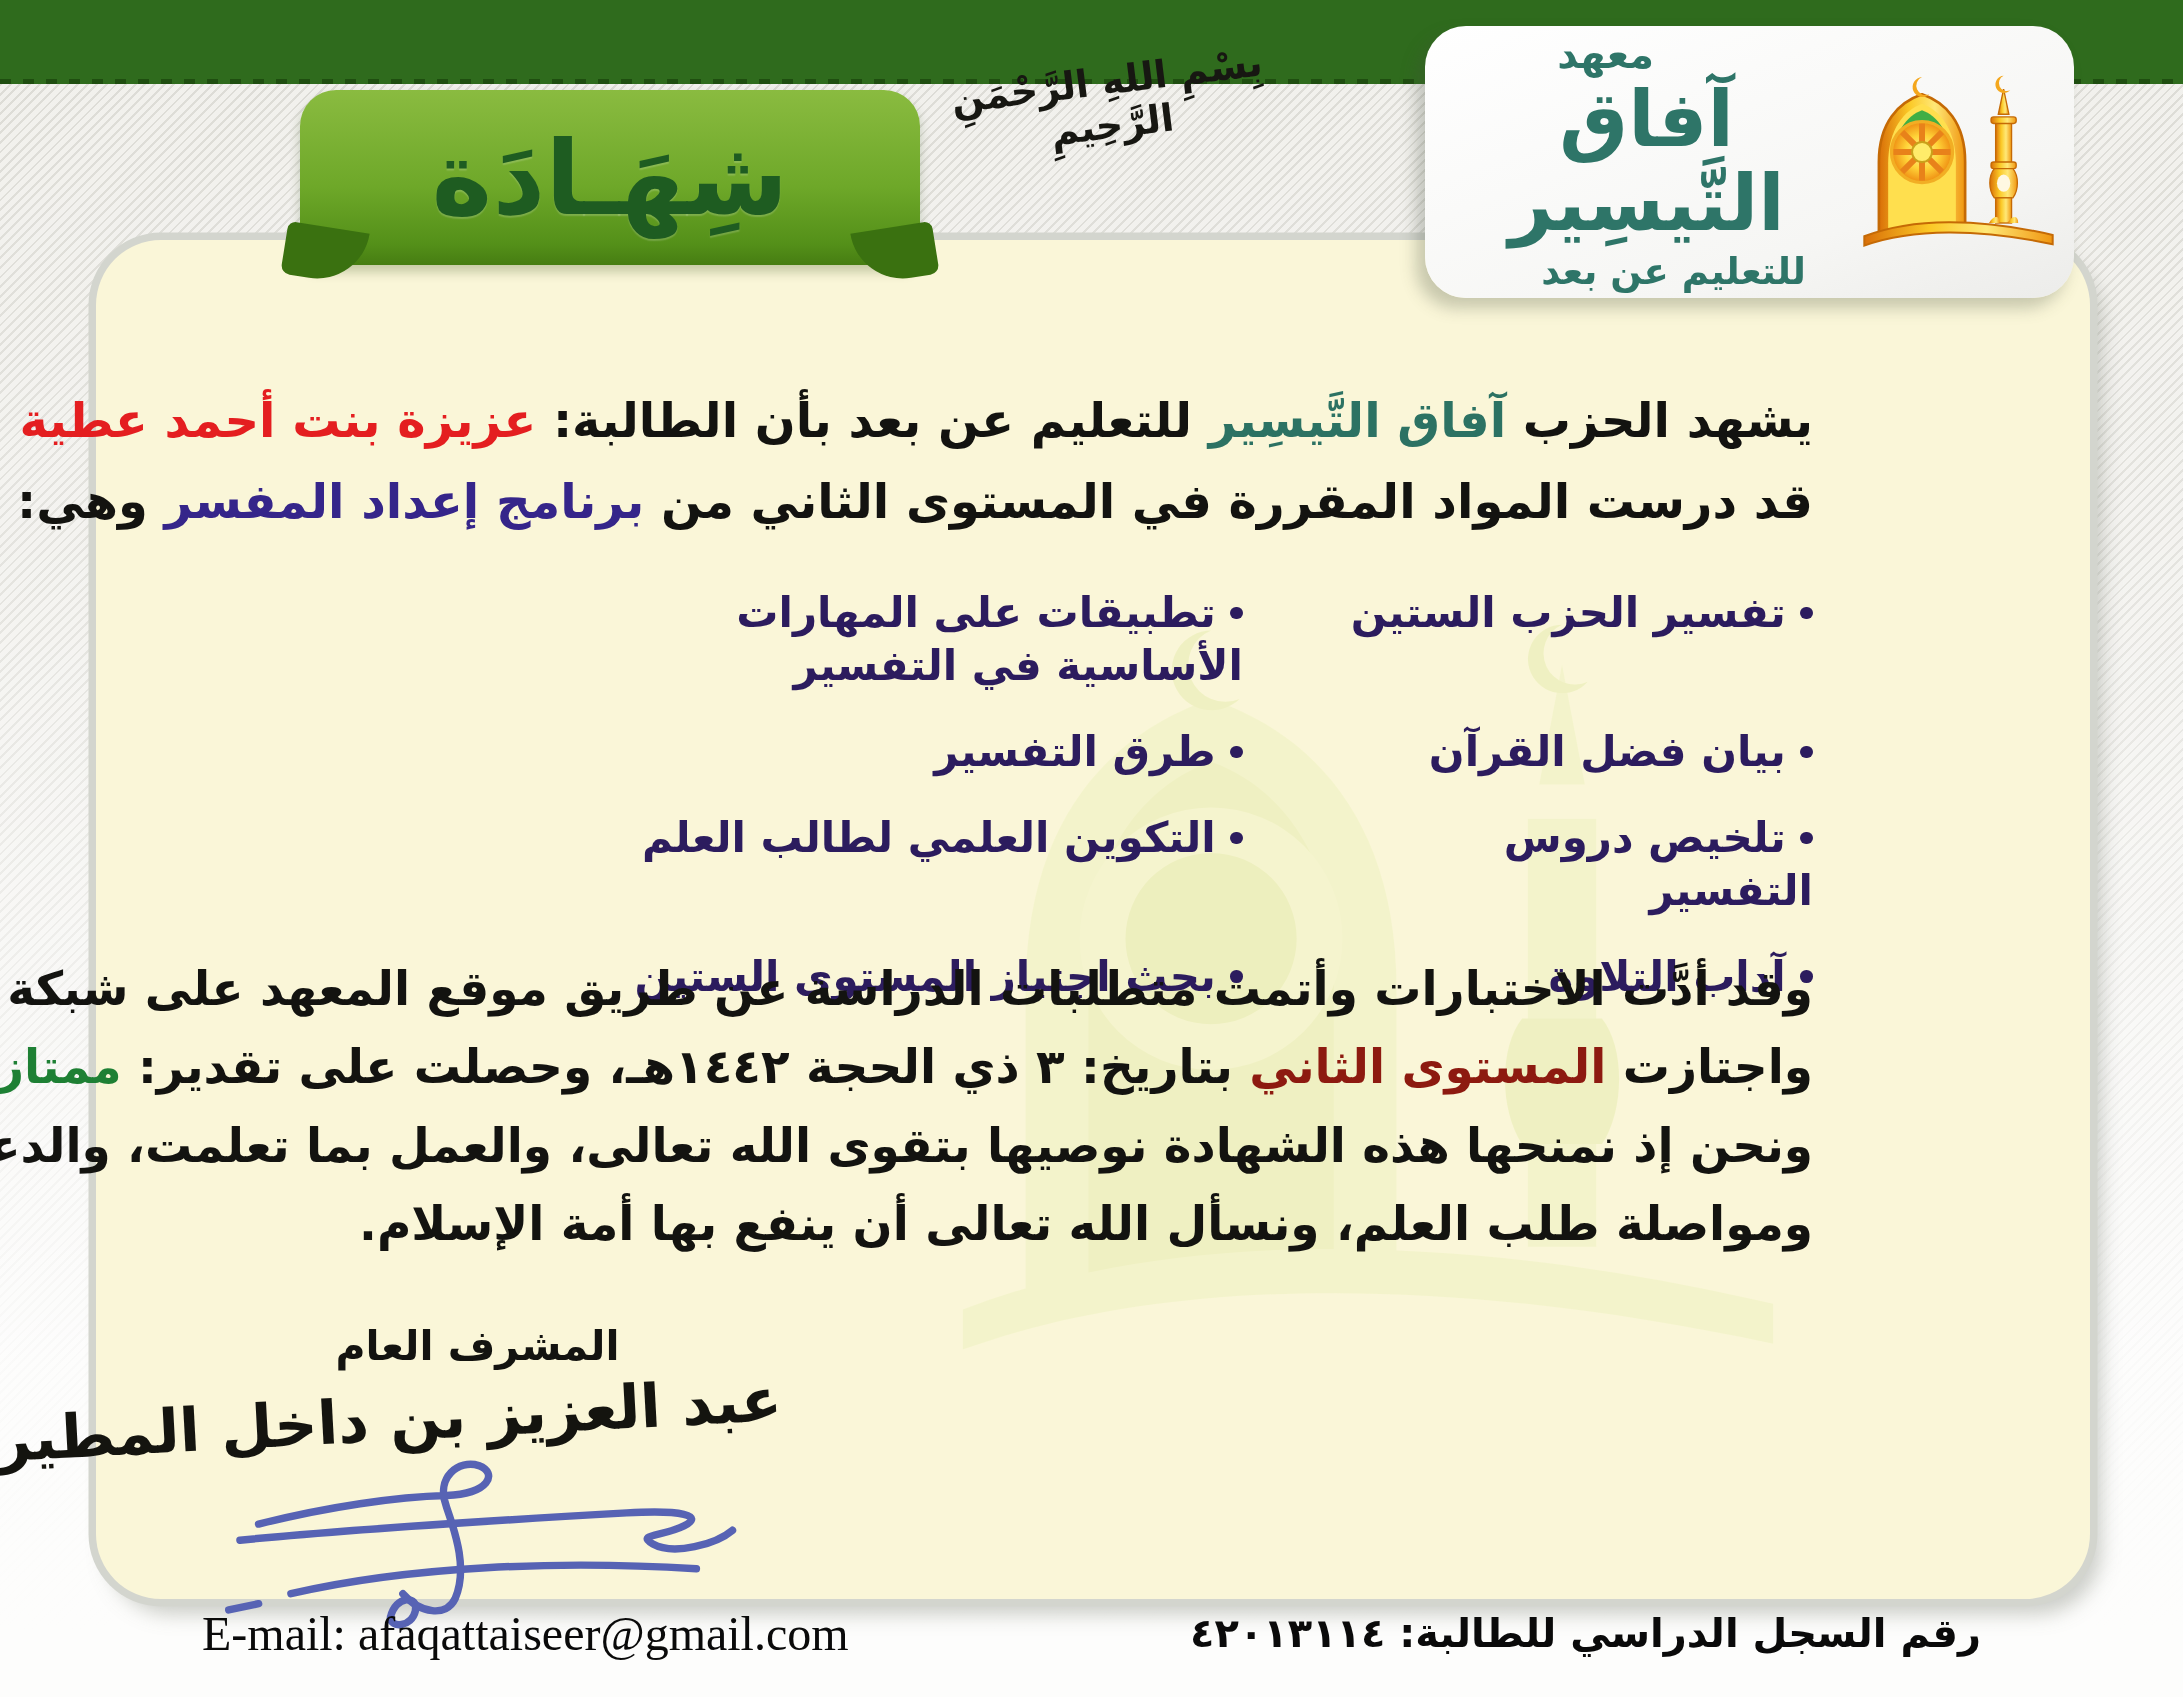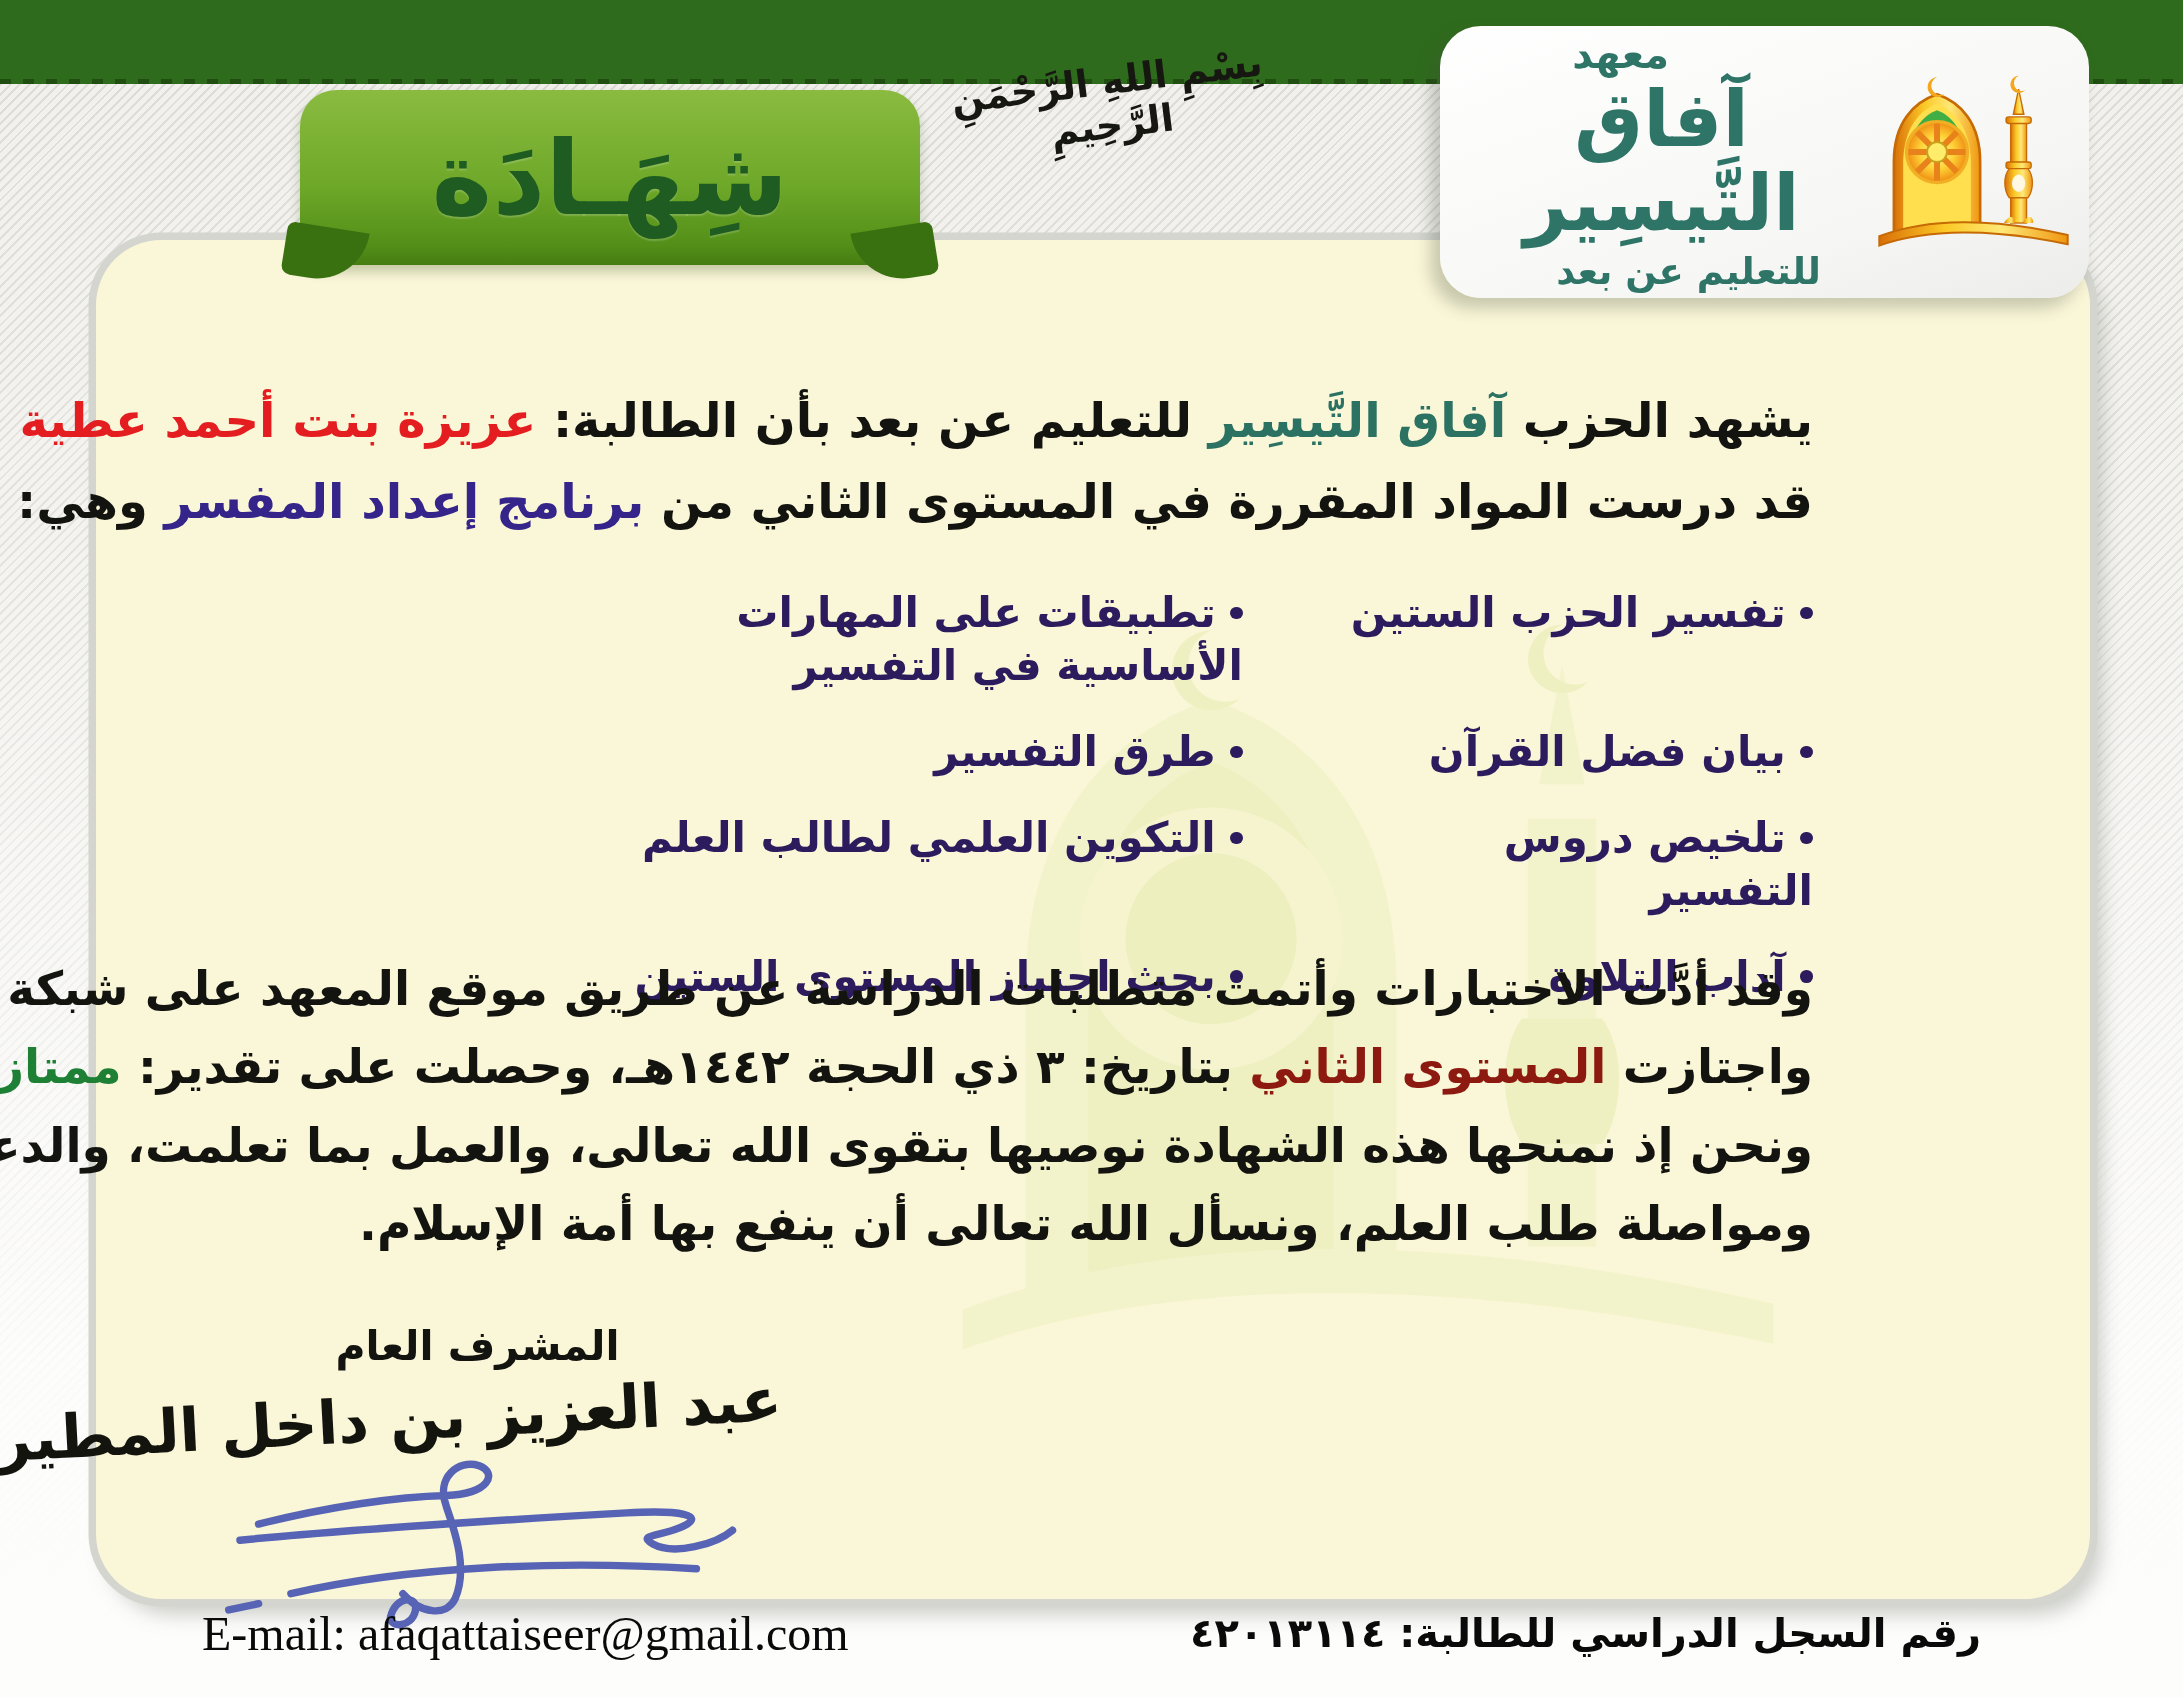--- a/index.html
+++ b/index.html
@@ -34,21 +34,21 @@
     text-shadow:0 2.1px 1.4px rgba(255,255,255,.18);}
   
   .card{position:absolute;left:96px;top:240px;width:1994px;height:1359px;z-index:2;
     background:#faf6d8;border-radius:65px;
     box-shadow:0 0 0 7.5px #d3d5ce,11px 15px 20.5px rgba(110,115,100,.35);}
   .watermark{position:absolute;right:294px;top:322px;width:856px;height:856px;opacity:.5;z-index:0;}
   
   .logo-card{position:absolute;left:1425px;top:26px;width:649px;height:272px;z-index:6;
     background:linear-gradient(160deg,#ffffff 0%,#f6f6f4 70%,#ececea 100%);
     border-radius:41px;box-shadow:-8.2px 9.6px 16.4px rgba(70,80,60,.28);
-    display:flex;align-items:center;padding:6.8px 16.4px;box-sizing:border-box;margin-left:15px;}
+    display:flex;align-items:center;padding:6.8px 16.4px;box-sizing:border-box;}
   .logo-text{flex:1;direction:rtl;text-align:center;color:#2e7568;line-height:1.08;}
   .logo-word-top{font-size:40px;font-weight:bold;transform:translateX(-41px);}
   .logo-name{font-size:77px;font-weight:bold;margin-top:2.7px;}
   .logo-tagline{font-size:37px;font-weight:bold;margin-top:6.8px;transform:translateX(27px);}
   .logo-mosque{width:199px;height:226px;flex:none;margin-left:6.8px;}
   
   .rtl{direction:rtl;}
   .line1,.line2{position:absolute;right:370px;left:205px;z-index:4;
     font-weight:bold;font-size:48px;color:#131310;text-align:right;white-space:nowrap;}
   .line1{top:392px;}

